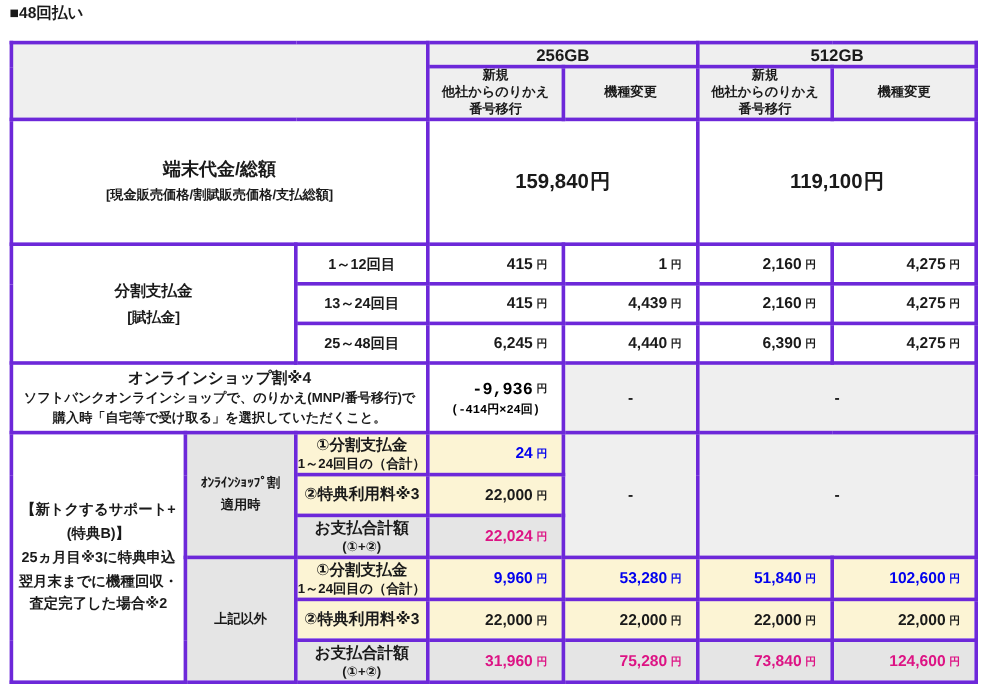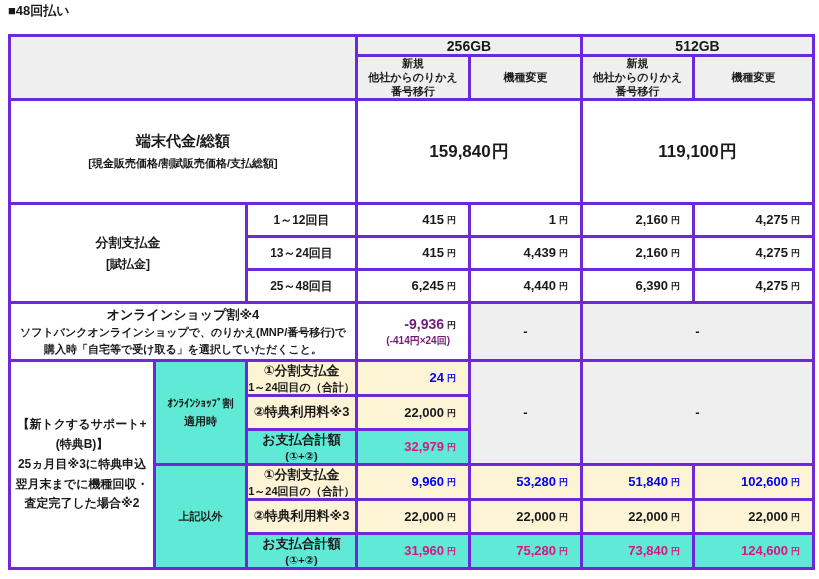--- a/index.html
+++ b/index.html
@@ -5,37 +5,37 @@
   html,body{margin:0;padding:0;background:#ffffff;}
   body{width:819px;height:579px;overflow:hidden;
        font-family:"Liberation Sans","DejaVu Sans",sans-serif;color:#1a1a1a;}
   .wrap{padding:0 7px 0 8px;}
   .title{font-size:13px;font-weight:bold;margin:2px 0 14px 0;}
   .conditions{font-size:11px;font-weight:normal;margin:0 0 9px 0;color:#222;}
   table{border-collapse:collapse;table-layout:fixed;width:804px;font-weight:bold;}
   td{border:3px solid #6d28d9;padding:0;vertical-align:middle;overflow:hidden;}
   
   .bg-gray{background:#efefef;}
-  .bg-pink{background:#5eead4;}
+  .bg-pink{background:#e5e5e5;}
   .bg-yellow{background:#fcf4d4;}
   
   .c{text-align:center;}
   .val{text-align:right;padding-right:12px;font-size:13px;}
   .fs11{font-size:11px;line-height:1.25;}
   .fs12{font-size:12px;}
   .fs14{font-size:14px;}
   .lbl15{font-size:15px;margin-bottom:6px;}
   .lbl13{font-size:13px;}
   .lbl12sub{font-size:12px;margin-top:4px;}
   .lbl11{font-size:11px;line-height:1.5;}
   .big-price{font-size:17px;}
   .unit{font-size:9px;margin-left:3px;position:relative;top:-1px;}
   .unit-big{font-size:17px;margin-left:1px;}
   
-  .red{color:#701a75;}
+  .red{color:#000000;font-family:Liberation Mono, monospace;}
   .blue{color:#0000ee;}
   .blue .unit{color:#0000ee;}
   .mag{color:#dd1384;}
   .black-unit{color:#1a1a1a;}
   .support-label{font-size:12px;line-height:1.65;}
   .case-cell{font-size:11px;line-height:1.6;}
   .dash{font-size:13px;}
   .note{font-size:10px;padding-right:6px;margin-top:1px;}
   
   .h20{height:20px;} .h40{height:40px;} .h80{height:104px;}
@@ -157,21 +157,21 @@
       </tr>
       <tr class="h34">
         <td class="bg-yellow c rowlabel-main">②特典利用料※3</td>
         <td class="bg-yellow val"><span>22,000</span><span class="unit">円</span></td>
       </tr>
       <tr class="h35">
         <td class="bg-pink c">
           <div class="rowlabel-main">お支払合計額</div>
           <div class="rowlabel-sub">(①+②)</div>
         </td>
-        <td class="bg-pink val mag"><span>32,979</span><span class="unit">円</span></td>
+        <td class="bg-pink val mag"><span>22,024</span><span class="unit">円</span></td>
       </tr>
 
       <tr class="h35">
         <td class="bg-pink c case-cell" rowspan="3">上記以外</td>
         <td class="bg-yellow c">
           <div class="rowlabel-main">①分割支払金</div>
           <div class="rowlabel-sub">1～24回目の（合計）</div>
         </td>
         <td class="bg-yellow val blue"><span>9,960</span><span class="unit">円</span></td>
         <td class="bg-yellow val blue"><span>53,280</span><span class="unit">円</span></td>

